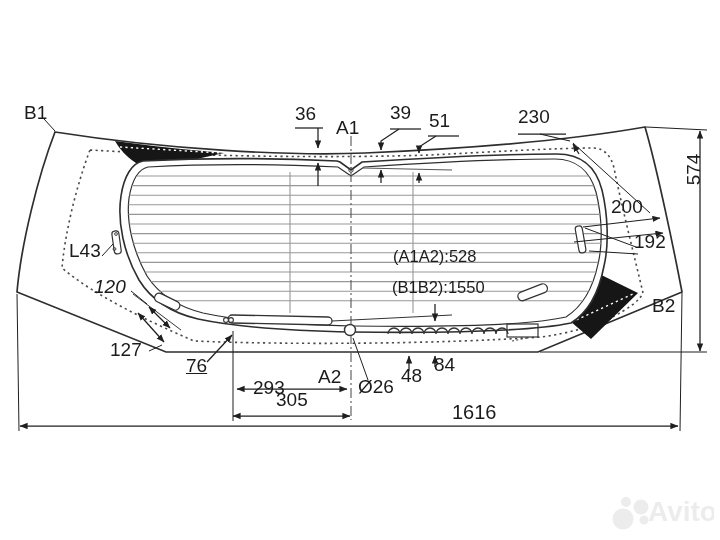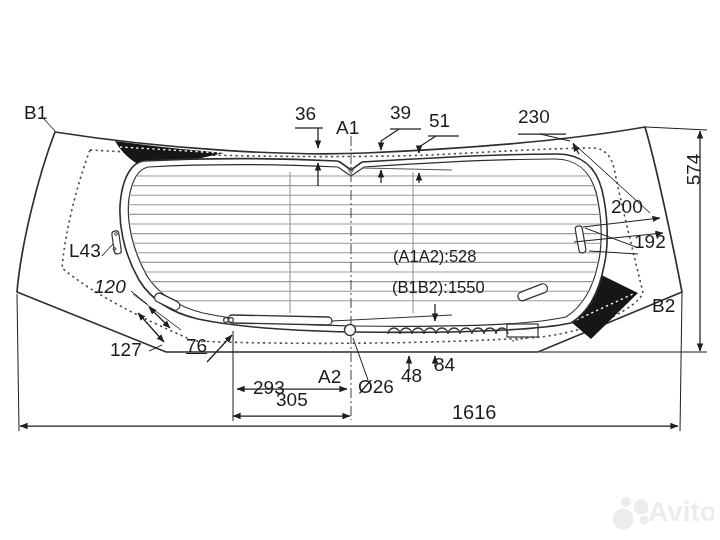--- a/index.html
+++ b/index.html
@@ -155,21 +155,21 @@
 <div class="lbl" style="left:390px;top:103px;">39</div>
 <div class="lbl" style="left:429px;top:111px;">51</div>
 <div class="lbl" style="left:518px;top:107px;">230</div>
 <div class="lbl rot" style="left:663px;top:160px;width:60px;text-align:center;">574</div>
 <div class="lbl" style="left:587px;top:197px;margin-left:24px;">200</div>
 <div class="lbl" style="left:634px;top:232px;">192</div>
 <div class="lbl" style="left:652px;top:296px;">B2</div>
 <div class="lbl" style="left:69px;top:241px;">L43</div>
 <div class="lbl" style="left:94px;top:277px;font-style:italic;">120</div>
 <div class="lbl" style="left:110px;top:340px;">127</div>
-<div class="lbl" style="left:186px;top:336px;text-decoration:underline;">76</div>
+<div class="lbl" style="left:186px;top:356px;text-decoration:underline;">76</div>
 <div class="lbl" style="left:253px;top:350px;margin-top:28px;">293</div>
 <div class="lbl" style="left:276px;top:390px;">305</div>
 <div class="lbl" style="left:318px;top:351px;margin-top:16px;">A2</div>
 <div class="lbl" style="left:358px;top:377px;">Ø26</div>
 <div class="lbl" style="left:401px;top:366px;">48</div>
 <div class="lbl" style="left:434px;top:355px;">84</div>
 <div class="lbl" style="left:452px;top:402px;font-size:20px;">1616</div>
 
 <div class="lbl mid" style="left:393px;top:248px;">(A1A2):528</div>
 <div class="lbl mid" style="left:392px;top:279px;">(B1B2):1550</div>

